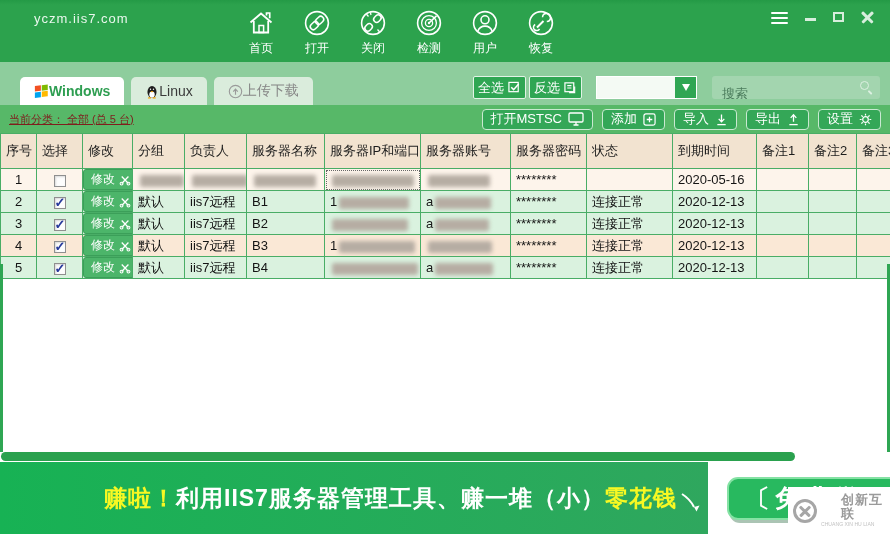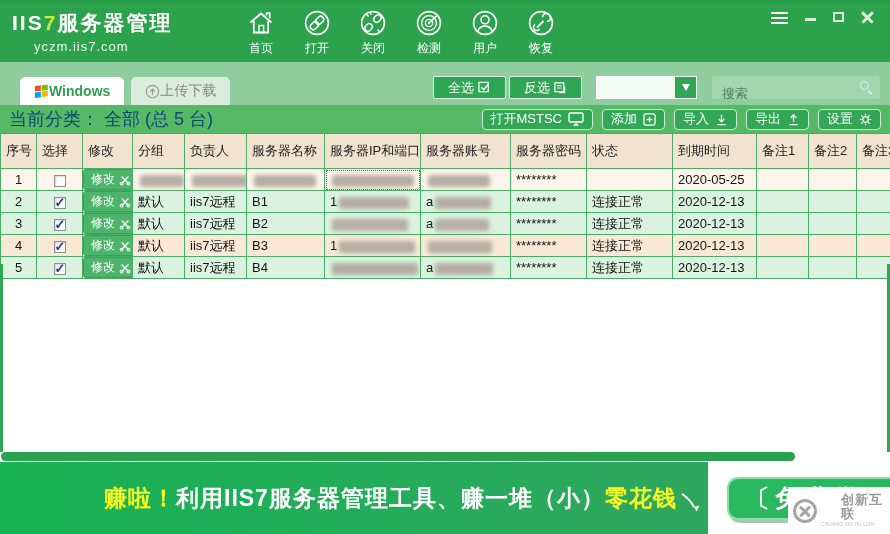--- a/index.html
+++ b/index.html
@@ -31,37 +31,37 @@
   .wc-close span:nth-child(2){ transform:rotate(-45deg); }
   
   .tabbar { position:absolute; top:62px; left:0; width:890px; height:43px; background:#8ecd9d; }
   .tabs { position:absolute; left:20px; bottom:0; display:flex; gap:7px; }
   .tab { height:28px; padding:0 14px; display:flex; align-items:center; gap:0;
     background:#daecdc; border-radius:5px 5px 0 0; font-size:14px; color:#3a3a3a; cursor:pointer; white-space:nowrap; }
   .tab.active { background:#fff; color:#2e9e51; font-weight:bold; }
   .tab.dim { color:#878787; }
   .tab-right { position:absolute; right:10px; bottom:6px; display:flex; align-items:center; }
   .sel-btn { display:flex; align-items:center; gap:4px; background:#2fa653; border:1px solid #e2f3e6;
-    color:#fff; font-size:13px; height:23px; padding:0 14px; border-radius:2px; cursor:pointer; font-family:inherit; }
+    color:#fff; font-size:13px; height:23px; padding:0 4px; border-radius:2px; cursor:pointer; font-family:inherit; }
   .sel-btn + .sel-btn { margin-left:3px; }
   .dropdown { display:flex; width:101px; height:23px; background:#f4faf4; border:1px solid #fff; margin-left:14px; cursor:pointer; }
   .dd-value { flex:1; font-size:12px; padding:3px 4px; color:#333; }
   .dd-btn { width:21px; background:#2fa653; display:flex; align-items:center; justify-content:center; }
   .tri { width:0; height:0; border-left:4.5px solid transparent; border-right:4.5px solid transparent; border-top:7px solid #fff; }
   .search { position:relative; width:168px; height:23px; background:#a3d5af; border-radius:3px; margin-left:15px; }
   .search input { width:100%; height:100%; background:transparent; border:none; outline:none;
     padding:12px 28px 0 10px; font-size:13px; color:#2f5a3c; font-family:inherit; }
   .search input::placeholder { color:#4b7c5c; opacity:1; }
   .mag { position:absolute; right:11px; top:5px; width:9px; height:9px; border:1.6px solid #dcf0e1; border-radius:50%; }
   .mag::after { content:""; position:absolute; left:7.5px; top:7.5px; width:5px; height:1.8px;
     background:#dcf0e1; transform:rotate(45deg); transform-origin:0 0; border-radius:1px; }
   
   .toolbar { position:absolute; top:105px; left:0; width:890px; height:28px; background:#57b868;
     display:flex; align-items:center; justify-content:space-between; padding:0 9px; }
-  .category { font-size:18px; color:#0c4a6e; }
+  .category { font-size:11px; color:#7f1d1d;text-decoration:underline; }
   .tb-buttons { display:flex; gap:9px; }
   .tbtn { display:flex; align-items:center; gap:6px; height:21px; padding:0 8px; background:#34a757;
     border:1px solid #c9e9d1; border-radius:4px; color:#fff; font-size:13px; cursor:pointer; font-family:inherit; white-space:nowrap; }
   
   table { position:absolute; top:133px; left:0; width:890px; border-collapse:collapse;
     table-layout:fixed; font-size:13px; }
   th { background:#f2e3d0; border:1px solid #49ad66; height:25px; font-weight:normal;
     color:#1d1d1d; text-align:left; padding:8px 5px; overflow:hidden; white-space:nowrap;margin-left:42px; }
   td { border:1px solid #49ad66; height:21px; padding:0 5px; color:#141414;
     overflow:hidden; white-space:nowrap; background:#fff; }
@@ -101,21 +101,20 @@
   .wm-mark::before { transform:rotate(45deg); }
   .wm-mark::after  { transform:rotate(-45deg); }
   .wm-title { font-size:13px; font-weight:bold; color:#9a9a9a; letter-spacing:1px; line-height:1.1;margin-left:20px; }
   .wm-sub { font-size:6px; color:#c2c2c2; line-height:1.1; transform:scale(.85); transform-origin:left top; white-space:nowrap; }
 </style>
 </head>
 <body>
 
 <div class="header">
   <div class="logo">
-    <div class="logo-title"><span>IIS<span class="lime">7</span>服务器管理</span></div>
     <div class="logo-sub">yczm.iis7.com</div>
   </div>
   <div class="nav" id="nav">
       <div class="nav-item">
         <span class="nav-icon">
           <svg width="28" height="28" viewBox="0 0 28 28">
             <path d="M3.5 13.5 L14 4.5 L24.5 13.5" fill="none" stroke="#fff" stroke-width="1.8"></path>
             <path d="M6.8 12 V23.5 H21.2 V12" fill="none" stroke="#fff" stroke-width="1.8"></path>
             <rect x="12" y="16.5" width="4.6" height="7" fill="none" stroke="#fff" stroke-width="1.5"></rect>
             <path d="M19.5 6.5 V4 h3.2 v5.2" fill="none" stroke="#fff" stroke-width="1.7"></path>
@@ -203,20 +202,33 @@
           <svg width="15" height="15" viewBox="0 0 17 17">
             <g transform="skewY(-7) translate(0,1)">
               <rect x="1" y="1.5" width="6.8" height="6.2" fill="#f25022"></rect>
               <rect x="8.8" y="1.5" width="6.8" height="6.2" fill="#7fba00"></rect>
               <rect x="1" y="8.7" width="6.8" height="6.2" fill="#00a4ef"></rect>
               <rect x="8.8" y="8.7" width="6.8" height="6.2" fill="#ffb900"></rect>
             </g>
           </svg>
         </span>
         <span>Windows</span>
+      </div>
+      <div class="tab">
+        <span style="display:flex">
+          <svg width="14" height="15" viewBox="0 0 16 17">
+            <ellipse cx="8" cy="9" rx="5.2" ry="6.8" fill="#1d1d1d"></ellipse>
+            <ellipse cx="8" cy="12" rx="3.1" ry="3.6" fill="#fff"></ellipse>
+            <circle cx="6.3" cy="6" r=".8" fill="#fff"></circle>
+            <circle cx="9.7" cy="6" r=".8" fill="#fff"></circle>
+            <path d="M6.4 7.8 h3.2 l-1.6 1.7 z" fill="#f0a000"></path>
+            <path d="M3.8 15 h3 v1.4 h-3.6 z M9.2 15 h3 v1.4 h-3.6 z" fill="#f0a000"></path>
+          </svg>
+        </span>
+        <span>Linux</span>
       </div>
       <div class="tab dim">
         <span style="display:flex">
           <svg width="15" height="15" viewBox="0 0 16 16">
             <circle cx="8" cy="8" r="6.6" fill="none" stroke="#9a9a9a" stroke-width="1.2"></circle>
             <path d="M8 11.5 V6 M5.6 8.2 L8 5.4 L10.4 8.2" fill="none" stroke="#9a9a9a" stroke-width="1.2"></path>
           </svg>
         </span>
         <span>上传下载</span>
       </div>
@@ -350,21 +362,21 @@
               <circle cx="11" cy="11.2" r="1.7" fill="none" stroke="#fff" stroke-width="1.2"></circle>
             </svg>
           </button></td>
         <td><span class="blur" style="width: 44px;"></span></td>
         <td><span class="blur" style="width: 56px;"></span></td>
         <td><span class="blur" style="width: 62px;"></span></td>
         <td class="focus-cell"><span class="blur" style="width: 82px;"></span></td>
         <td><span class="blur" style="width: 62px;"></span></td>
         <td>********</td>
         <td></td>
-        <td>2020-05-25</td>
+        <td>2020-05-16</td>
         <td></td>
         <td></td>
         <td></td>
       </tr>
       <tr class="bg-green">
         <td class="center">2</td>
         <td class="center"><span class="cb checked"></span></td>
         <td class="center"><button class="modify-btn">
             <span>修改</span>
             <svg width="12" height="12" viewBox="0 0 14 14">

